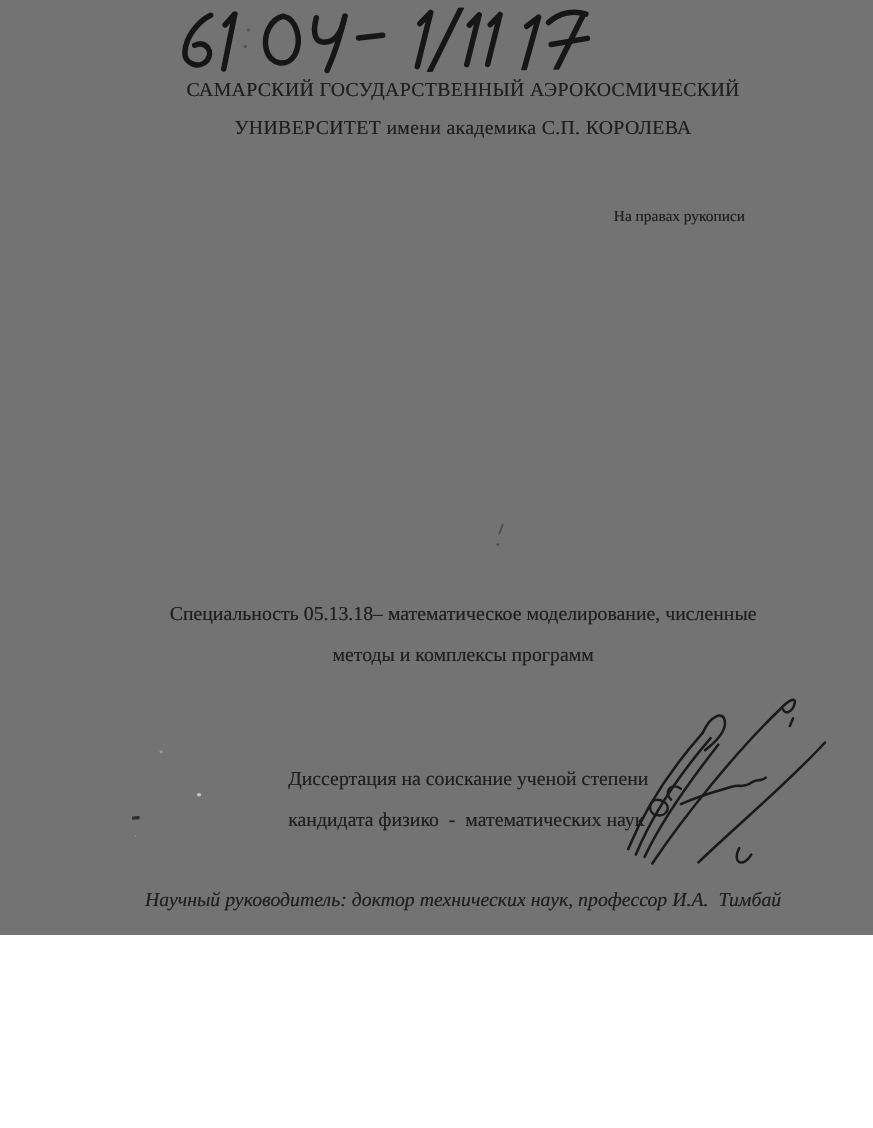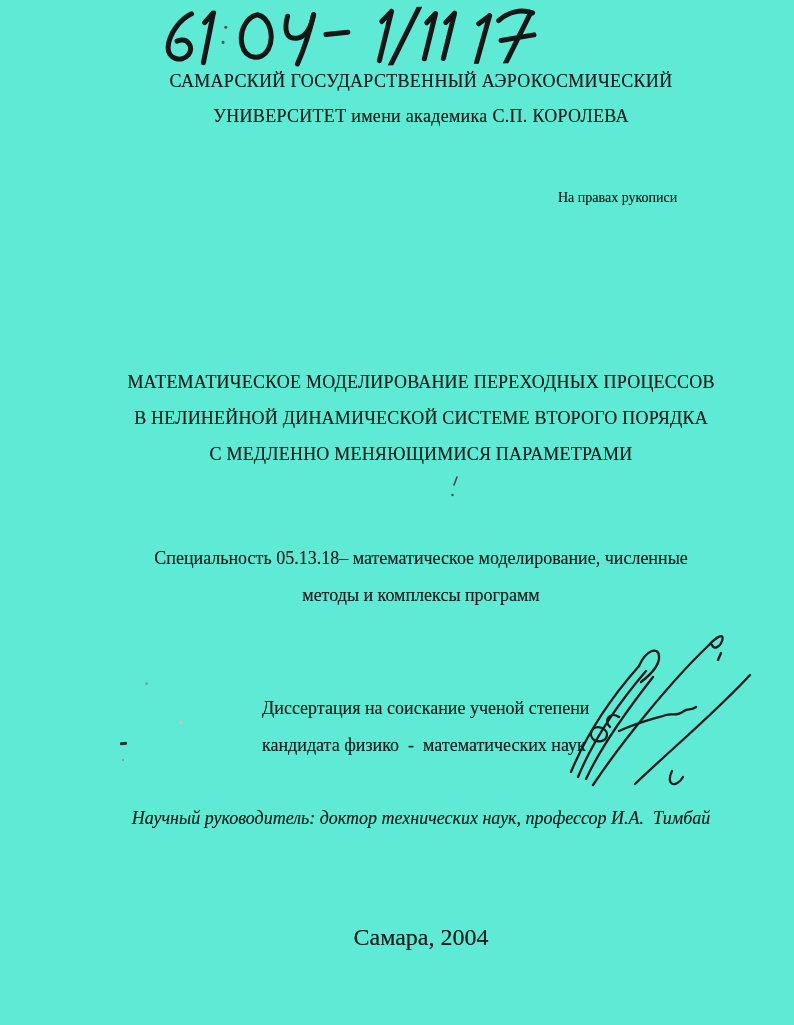--- a/index.html
+++ b/index.html
@@ -3,22 +3,22 @@
 <meta charset="utf-8">
 <style>
   html, body {
     margin: 0;
     padding: 0;
     background: #ffffff;
   }
   .page {
     position: relative;
     width: 794px;
-    height: 1025px;
-    background: #5eead4;
+    height: 850px;
+    background: #737373;
     font-family: "Liberation Serif", serif;
     color: #1f1f1f;
     overflow: hidden;
   }
   .page .txt {
     text-shadow: 0 0 0.5px rgba(20,20,20,0.55);
   }
   
   .centered {
     position: absolute;
@@ -146,25 +146,20 @@
   </div>
 
   <div class="centered university txt">
     <div>САМАРСКИЙ ГОСУДАРСТВЕННЫЙ АЭРОКОСМИЧЕСКИЙ</div>
     <div>УНИВЕРСИТЕТ имени академика С.П. КОРОЛЕВА</div>
   </div>
 
   <div class="manuscript-note txt">На правах рукописи</div>
 
 
-  <div class="centered title-block txt">
-    <div>МАТЕМАТИЧЕСКОЕ МОДЕЛИРОВАНИЕ ПЕРЕХОДНЫХ ПРОЦЕССОВ</div>
-    <div>В НЕЛИНЕЙНОЙ ДИНАМИЧЕСКОЙ СИСТЕМЕ ВТОРОГО ПОРЯДКА</div>
-    <div>С МЕДЛЕННО МЕНЯЮЩИМИСЯ ПАРАМЕТРАМИ</div>
-  </div>
 
   <svg class="stray-tick" width="10" height="24" viewBox="0 0 10 24" fill="none" stroke="#4a4a4a" stroke-width="1.6" stroke-linecap="round">
     <path d="M 7 2 L 4 10"></path>
     <circle cx="2.5" cy="20" r="1.2" fill="#4a4a4a" stroke="none"></circle>
   </svg>
 
   <div class="centered specialty txt">
     <div>Специальность 05.13.18– математическое моделирование, численные</div>
     <div>методы и комплексы программ</div>
   </div>

